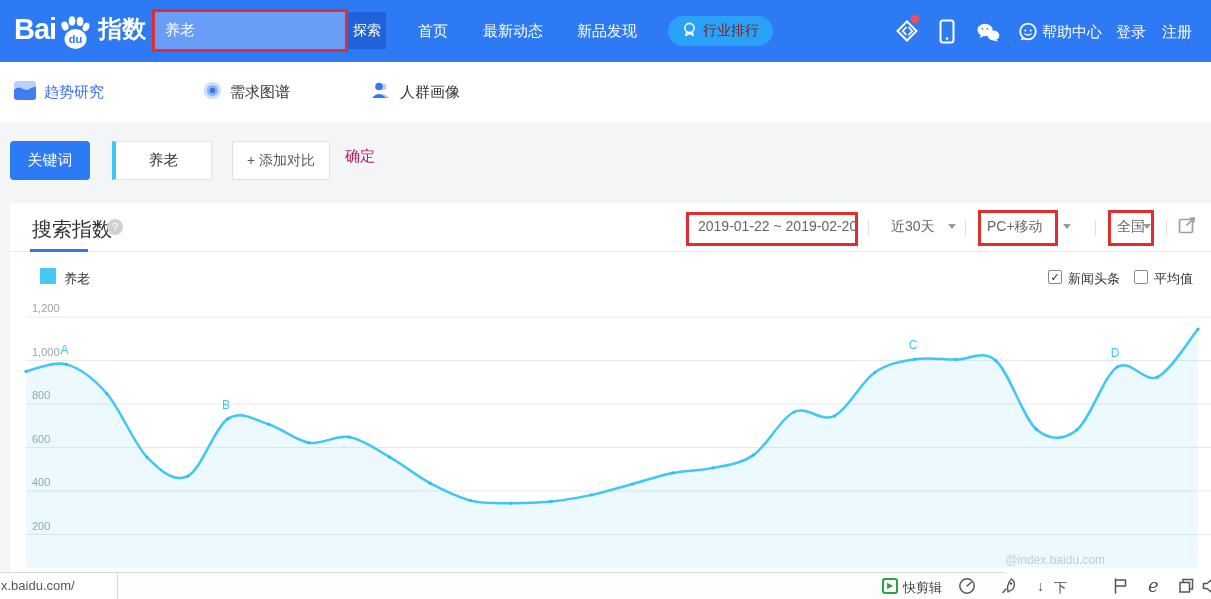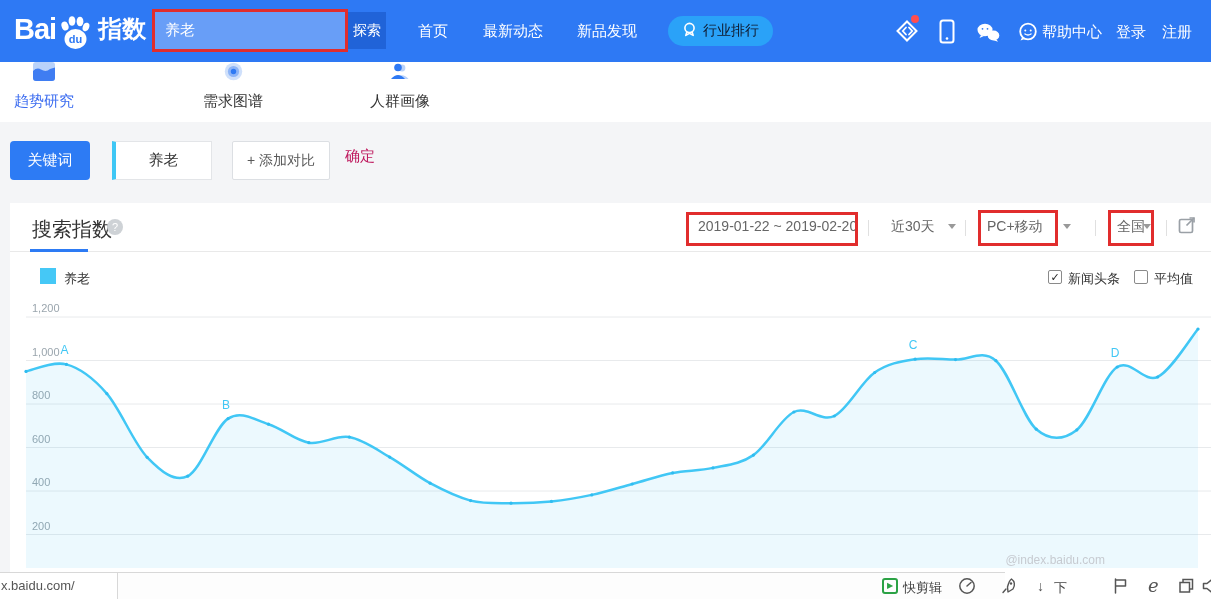--- a/index.html
+++ b/index.html
@@ -10,28 +10,28 @@
   
   #header { position:absolute; left:0; top:0; width:1211px; height:62px; background:#2e79f4; }
   .logo { position:absolute; left:14px; top:13px; display:flex; align-items:flex-start; color:#fff; }
   .logo .bai { font-size:29px; font-weight:bold; letter-spacing:-1px; }
   .logo .pawwrap { position:relative; width:34px; height:38px; margin:0 2px; }
   .logo .suffix { font-size:24px; font-weight:bold; margin-left:4px; padding-bottom:2px; }
   .search-annot { position:absolute; left:152px; top:9px; width:196px; height:43px; border:3px solid #e12d2d; }
   .search-input { position:absolute; left:0; top:0; width:100%; height:100%; background:rgba(255,255,255,.28); border:none; outline:none; color:#fff; font-size:15px; padding:0 10px; font-family:"Liberation Sans",sans-serif; }
   .explore-btn { position:absolute; left:348px; top:12px; width:38px; height:37px; background:#2063d8; color:#fff; font-size:14px; border:none; cursor:pointer; font-family:"Liberation Sans",sans-serif; }
   .topnav { position:absolute; top:0; height:62px; display:flex; align-items:center; color:#fff; font-size:15px; cursor:pointer; }
-  .pill { position:absolute; left:668px; top:16px; height:30px; padding:0 14px; border-radius:15px; background:#2aa2f8; display:flex; align-items:center; gap:6px; color:#0f172a; font-size:14px; cursor:pointer; }
+  .pill { position:absolute; left:668px; top:16px; height:30px; padding:0 14px; border-radius:15px; background:#2aa2f8; display:flex; align-items:center; gap:6px; color:#7f1d1d; font-size:14px; cursor:pointer; }
   .hicon { position:absolute; top:0; cursor:pointer; }
   .reddot { position:absolute; left:911px; top:15px; width:8px; height:8px; border-radius:50%; background:#ff4d4f; }
   .htext { position:absolute; top:23px; color:#fff; font-size:15px; cursor:pointer; }
 
   
   #subnav { position:absolute; left:0; top:62px; width:1211px; height:60px; background:#fff; }
-  .subitem { position:absolute; top:0; height:60px; display:flex; align-items:center; gap:8px; font-size:15px; color:#333; cursor:pointer;flex-direction:column; }
+  .subitem { position:absolute; top:0; height:60px; display:flex; align-items:center; gap:8px; font-size:15px; color:#333; cursor:pointer; }
   .subitem.active { color:#3a6bf0; }
 
   
   .kw-btn { position:absolute; left:10px; top:141px; width:80px; height:39px; background:#2d7bf4; color:#fff; border:none; border-radius:4px; font-size:15px; cursor:pointer; font-family:"Liberation Sans",sans-serif; }
   .kw-chip { position:absolute; left:112px; top:141px; width:100px; height:39px; background:#fff; border:1px solid #e3e5e8; border-left:4px solid #3ec7f5; display:flex; align-items:center; justify-content:center; font-size:15px; color:#333; cursor:pointer; }
   .kw-add { position:absolute; left:232px; top:141px; width:98px; height:39px; background:#fff; border:1px solid #dcdfe3; color:#595959; font-size:14px; border-radius:2px; cursor:pointer; font-family:"Liberation Sans",sans-serif; }
   .kw-confirm { position:absolute; left:345px; top:147px; color:#be185d; font-size:15px; cursor:pointer; }
 
   
   #panel { position:absolute; left:10px; top:203px; width:1201px; height:396px; background:#fff; }

